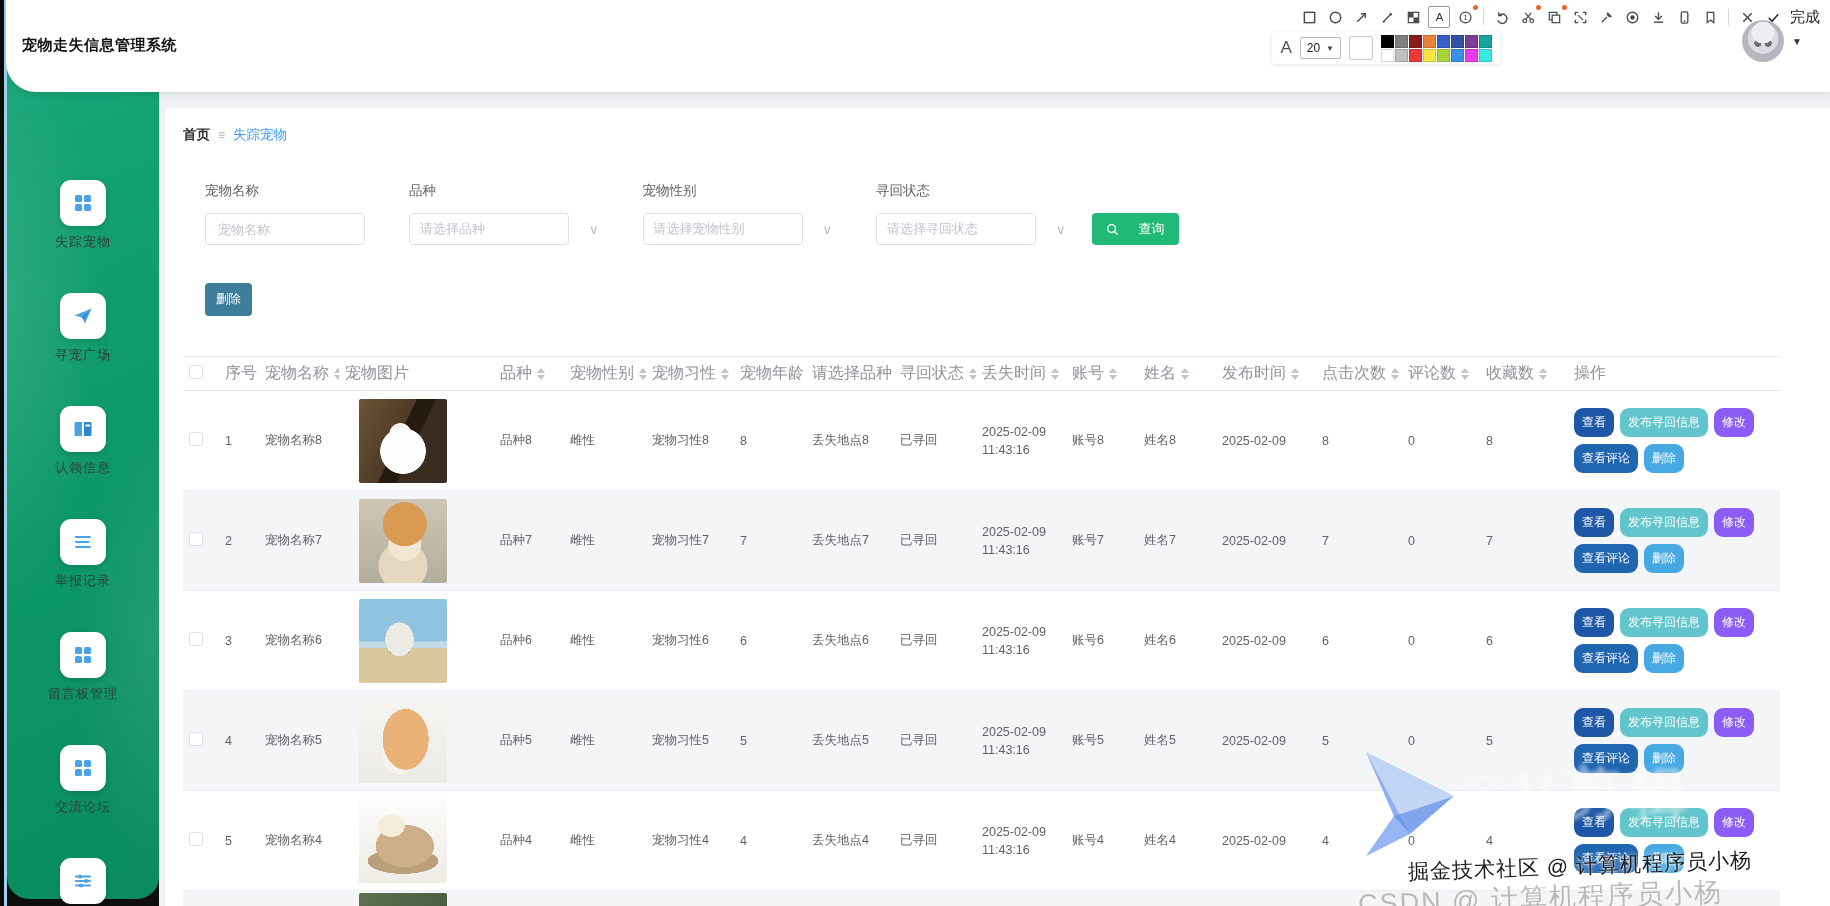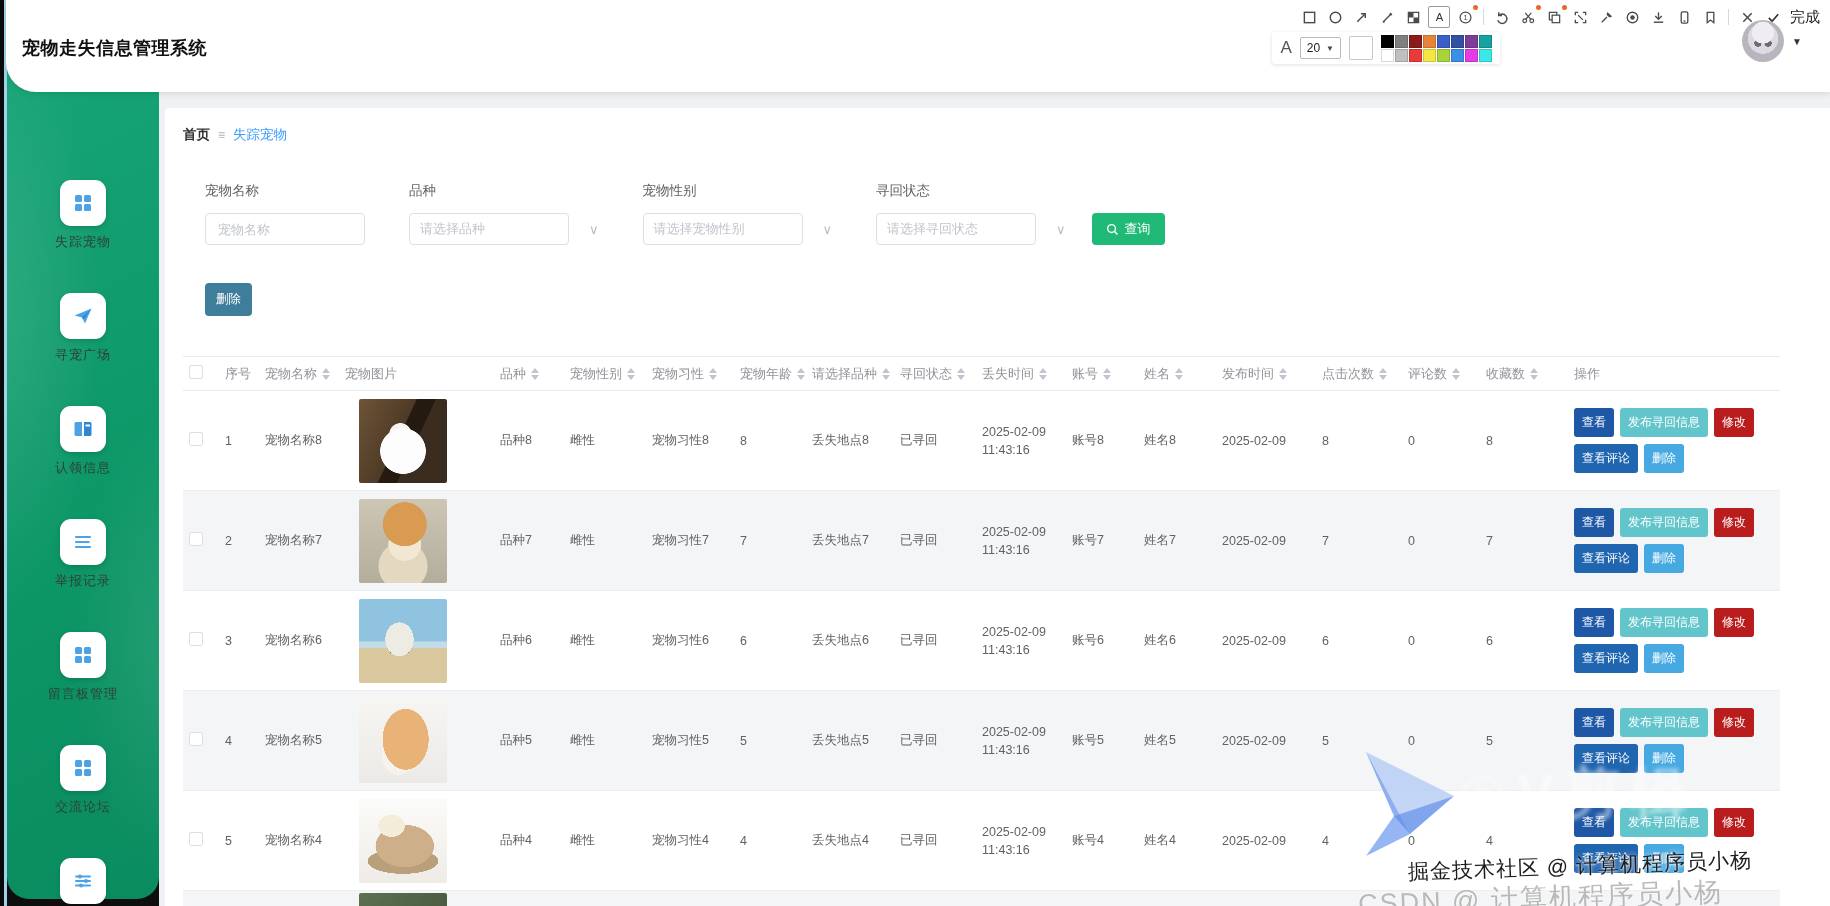--- a/index.html
+++ b/index.html
@@ -20,21 +20,21 @@
       radial-gradient(120% 50% at 110% 70%,rgba(255,255,255,.10) 0%,rgba(255,255,255,0) 55%),
       linear-gradient(155deg,#16a477 0%,#0d9767 55%,#0a8c5f 100%);
     border-radius:0 0 22px 22px;padding-top:122px;display:flex;flex-direction:column;align-items:center;gap:42px;}
   .side-item{display:flex;flex-direction:column;align-items:center;gap:7px;cursor:pointer;}
   .side-icon{width:46px;height:46px;background:#fff;border-radius:11px;display:flex;align-items:center;justify-content:center;box-shadow:0 2px 5px rgba(0,0,0,.15);}
   .side-icon svg{display:block;}
   .side-label{font-size:13px;color:#2f4038;letter-spacing:1px;}
 
   
   .header{position:absolute;left:6px;top:0;right:0;height:92px;background:#fff;border-radius:0 0 0 30px;box-shadow:0 2px 6px rgba(0,0,0,.10);z-index:5;}
-  .app-title{position:absolute;left:16px;top:36px;font-size:18px;font-weight:bold;color:#111;letter-spacing:.5px;}
+  .app-title{position:absolute;left:16px;top:36px;font-size:15px;font-weight:bold;color:#111;letter-spacing:.5px;}
 
   
   .anno-row1{position:absolute;top:2px;right:4px;height:30px;display:flex;align-items:center;gap:4px;background:rgba(255,255,255,.98);border-radius:4px;padding:0 6px;z-index:8;}
   .tool{width:22px;height:22px;display:flex;align-items:center;justify-content:center;position:relative;color:#4a4a4a;cursor:pointer;}
   .tool svg{display:block;}
   .tool.selected{border:1px solid #9a9a9a;border-radius:2px;}
   .tool .dot{position:absolute;top:-1px;right:-2px;width:5px;height:5px;border-radius:50%;background:#e8682a;}
   .tool-sep{width:1px;height:16px;background:#d8d8d8;margin:0 3px;}
   .done-label{font-size:15px;color:#222;margin-left:2px;cursor:pointer;}
 
@@ -68,37 +68,37 @@
 
   
   .filters{display:flex;align-items:flex-start;gap:44px;margin-top:38px;padding-left:22px;}
   .fgroup{display:flex;flex-direction:column;}
   .flabel{font-size:13.5px;color:#606266;margin-bottom:13px;}
   .frow{display:flex;align-items:center;}
   .fbox{width:160px;height:32px;border:1px solid #dcdfe6;border-radius:4px;background:#fff;display:flex;align-items:center;padding:0 10px;font-size:13px;color:#c0c4cc;}
   .fbox input{border:none;outline:none;width:100%;font-size:13px;color:#606266;background:transparent;}
   .fbox input::placeholder{color:#c0c4cc;}
   .sel-caret{margin-left:20px;color:#b8bcc4;font-size:13px;}
-  .search-btn{margin-left:26px;margin-top:0;height:32px;padding:0 14px;background:#21b978;border:none;border-radius:4px;color:#fff;font-size:13px;display:flex;align-items:center;gap:6px;cursor:pointer;align-self:flex-end;}
+  .search-btn{margin-left:26px;margin-top:0;height:32px;padding:0 14px;background:#21b978;border:none;border-radius:4px;color:#fff;font-size:13px;display:flex;align-items:center;gap:20px;cursor:pointer;align-self:flex-end;}
   .search-btn svg{display:block;}
 
   .bulk-row{margin-top:38px;padding-left:22px;}
   .del-btn{display:inline-block;background:#3f7e9b;color:#fff;font-size:12.5px;padding:8px 11px;border-radius:4px;border:none;cursor:pointer;}
 
   
   .note-box{position:absolute;left:649px;top:281px;width:597px;height:81px;border:2px solid #b01515;z-index:20;padding:4px 10px 0 14px;background:rgba(255,255,255,.0);}
   .note-line{font-size:21px;line-height:30px;color:#e31ee3;white-space:nowrap;}
   .ibeam{position:absolute;left:14px;top:13px;width:2px;height:17px;background:#1a1a1a;}
   .ibeam:before,.ibeam:after{content:"";position:absolute;left:-3px;width:8px;height:2px;background:#1a1a1a;}
   .ibeam:before{top:-2px;} .ibeam:after{bottom:-2px;}
 
   
   .tbl-wrap{margin-top:40px;}
   table.grid{border-collapse:collapse;table-layout:fixed;width:1597px;font-size:12.5px;color:#606266;}
-  .grid th{font-weight:normal;color:#909399;font-size:13px;text-align:left;height:34px;padding:0 6px;border-top:1px solid #e9eaec;border-bottom:1px solid #e9eaec;white-space:nowrap;overflow:hidden;}
+  .grid th{font-weight:normal;color:#909399;font-size:16px;text-align:left;height:34px;padding:0 6px;border-top:1px solid #e9eaec;border-bottom:1px solid #e9eaec;white-space:nowrap;overflow:hidden;}
   .grid td{height:100px;padding:0 6px;border-bottom:1px solid #ebeef5;vertical-align:middle;white-space:nowrap;overflow:hidden;}
   .grid tbody tr:nth-child(even){background:#f4f5f7;}
   .grid tr.partial td{height:17px;border-bottom:none;}
   .sort-carets{display:inline-flex;flex-direction:column;gap:2px;margin-left:5px;vertical-align:middle;}
   .sc-up{width:0;height:0;border-left:4px solid transparent;border-right:4px solid transparent;border-bottom:5px solid #c0c4cc;}
   .sc-dn{width:0;height:0;border-left:4px solid transparent;border-right:4px solid transparent;border-top:5px solid #c0c4cc;}
   .cb{display:inline-block;width:14px;height:14px;border:1px solid #dcdfe6;border-radius:2px;background:#fff;cursor:pointer;}
   .pet-img{width:88px;height:84px;border-radius:2px;margin-left:14px;}
   .partial .pet-img{height:84px;margin-top:2px;}
   .dt-line{line-height:18px;}
@@ -125,24 +125,24 @@
     radial-gradient(ellipse 33% 25% at 52% 56%,#cdb089 0 100%,rgba(0,0,0,0) 101%),
     radial-gradient(ellipse 40% 15% at 50% 74%,#b9a07a 0 100%,rgba(0,0,0,0) 101%),
     linear-gradient(180deg,#fbfbf9,#efece6);}
   .img-green{background:
     radial-gradient(circle at 55% 130%,#e0a8a0 0 32%,rgba(0,0,0,0) 33%),
     linear-gradient(135deg,#5d7050,#3f5038);}
 
   
   .acts{display:flex;flex-direction:column;gap:7px;}
   .act-line{display:flex;gap:6px;}
-  .abtn{border:none;border-radius:3px;color:#fff;font-size:12px;padding:6px 8px;cursor:pointer;white-space:nowrap;}
+  .abtn{border:none;border-radius:9px;color:#fff;font-size:12px;padding:6px 8px;cursor:pointer;white-space:nowrap;}
   .b-view{background:#1e57a5;}
   .b-publish{background:#63c5cc;}
-  .b-edit{background:#b91c1c;}
+  .b-edit{background:#8b5cf6;}
   .b-comments{background:#2065b0;}
   .b-delete{background:#47a9e2;}
 
   
   .wm-tri{position:absolute;left:1358px;top:752px;z-index:30;opacity:.92;}
   .wm-editor{position:absolute;left:1458px;top:756px;z-index:30;font-size:56px;font-weight:bold;color:rgba(255,255,255,.5);letter-spacing:10px;filter:blur(2px);white-space:nowrap;}
   .wm-juejin{position:absolute;left:1408px;top:852px;z-index:31;font-size:21px;color:#1c1c1c;letter-spacing:1px;white-space:nowrap;transform:rotate(-2deg);text-shadow:0 1px 2px rgba(255,255,255,.95),0 0 6px rgba(255,255,255,.8);}
   .wm-csdn{position:absolute;left:1358px;top:880px;z-index:30;font-size:27px;color:rgba(130,130,130,.55);letter-spacing:2px;white-space:nowrap;transform:rotate(-2deg);text-shadow:0 0 2px rgba(255,255,255,.9);}
 </style>
 </head>

